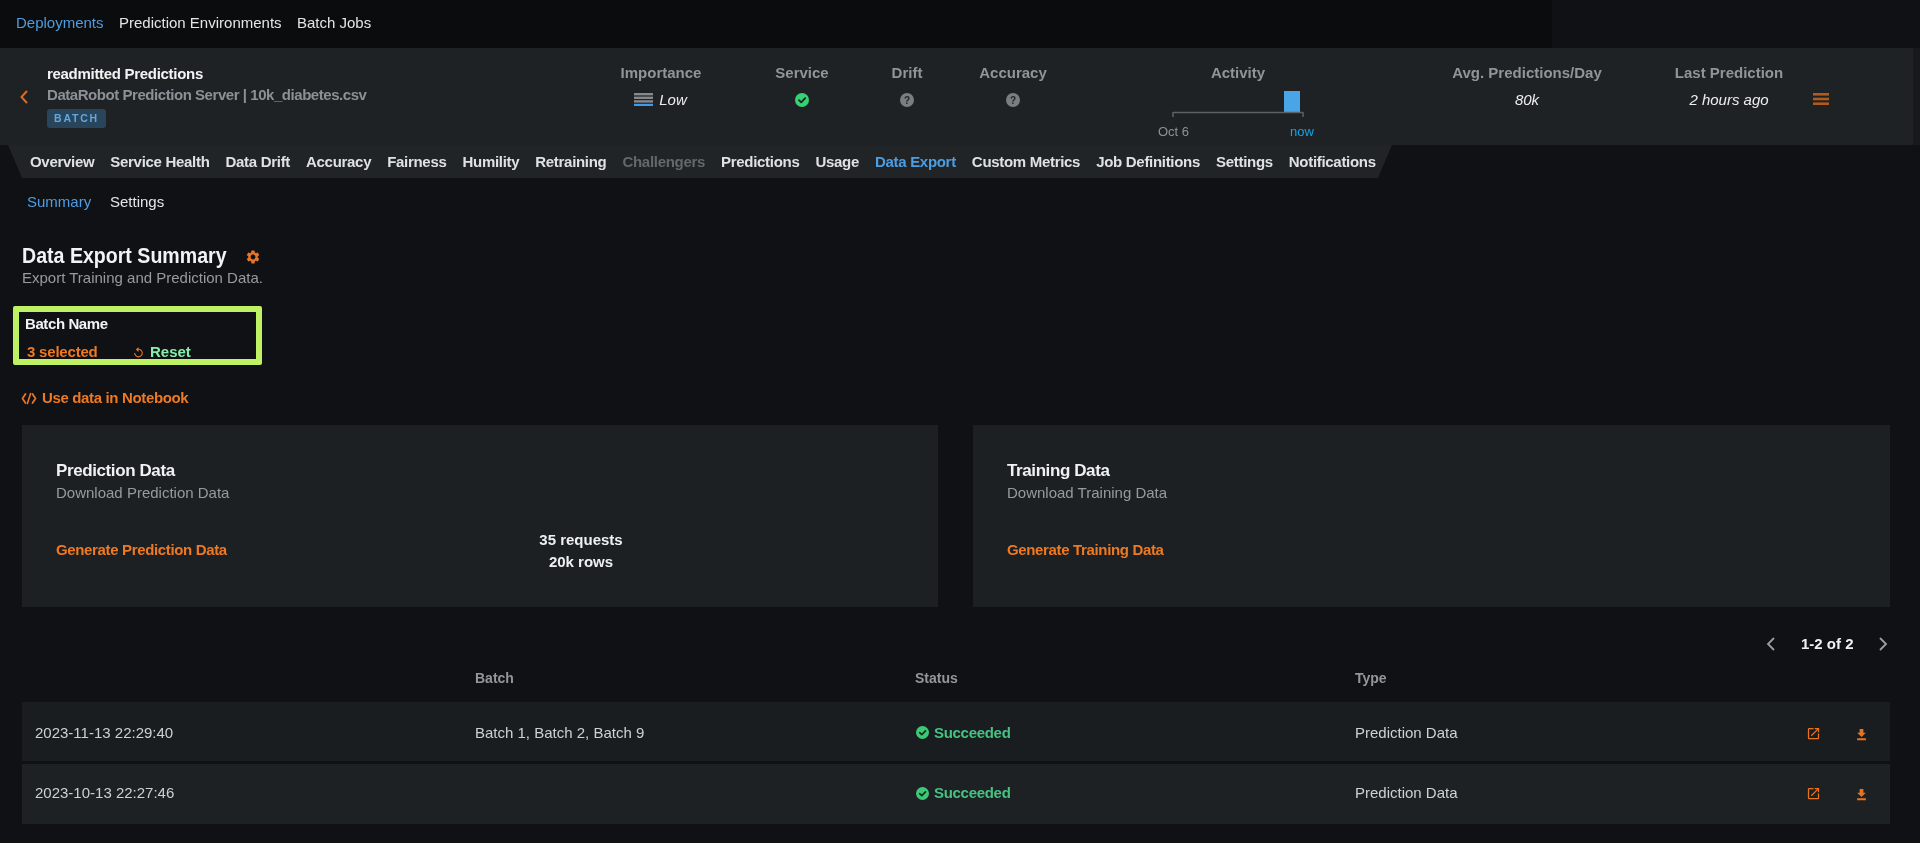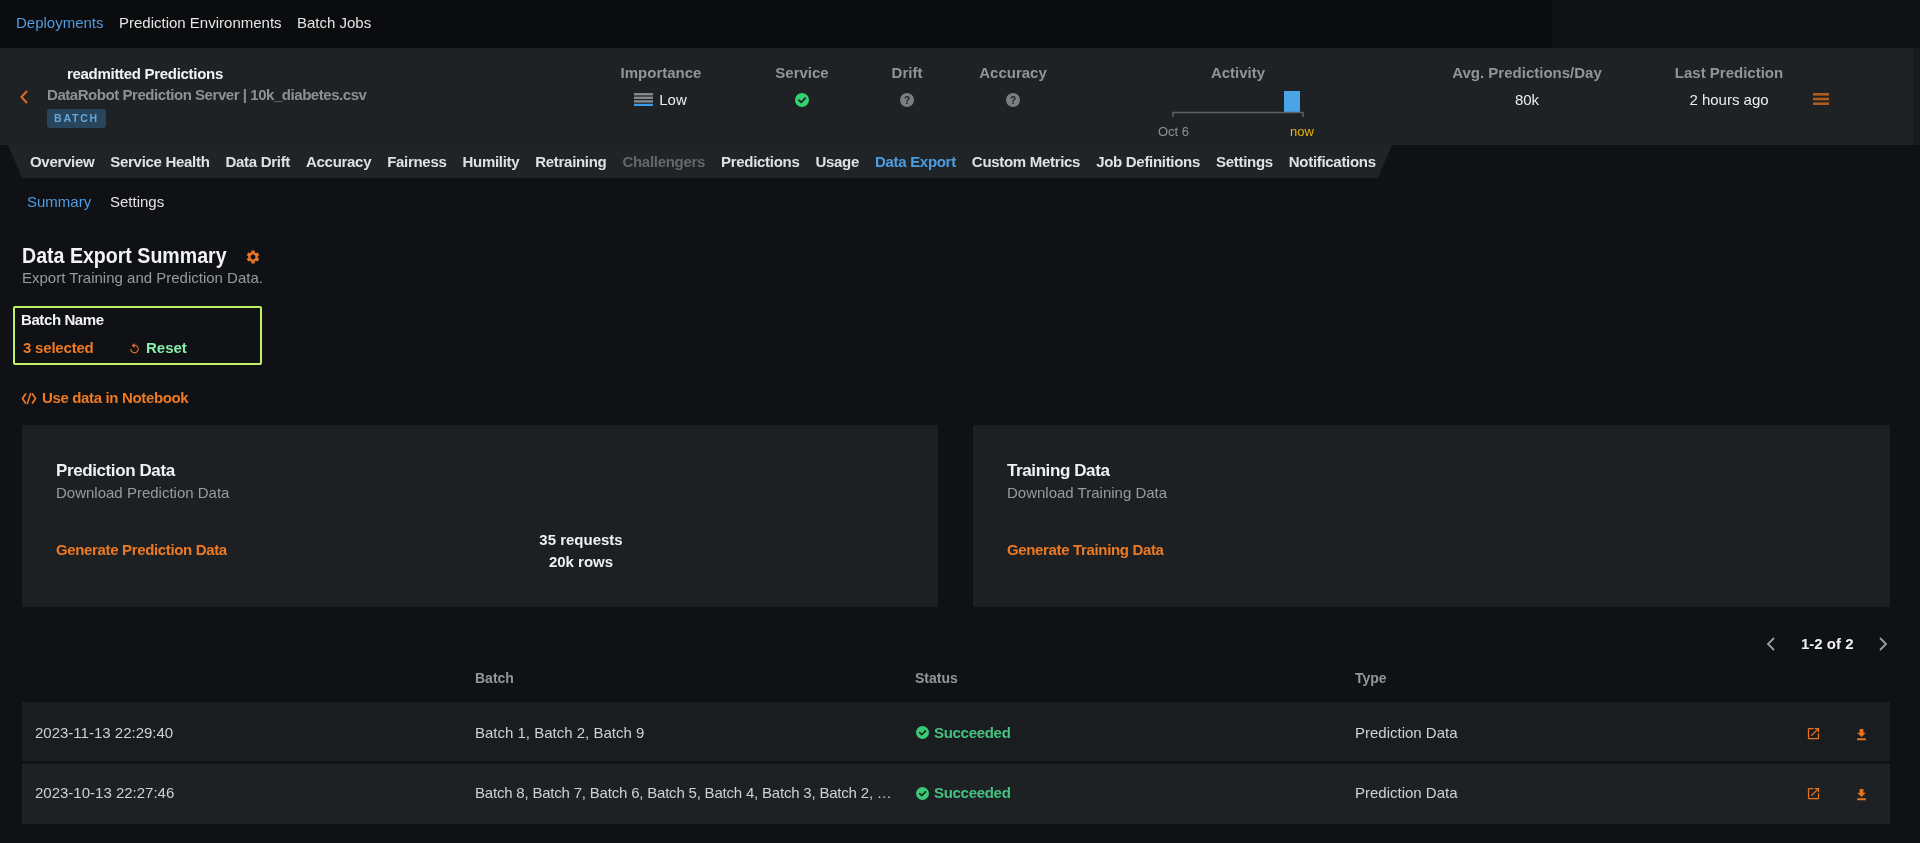--- a/index.html
+++ b/index.html
@@ -4,34 +4,34 @@
 <style>
   * { margin:0; padding:0; box-sizing:border-box; }
   html,body { width:1920px; height:843px; background:#101114; font-family:"Liberation Sans", sans-serif; overflow:hidden; }
   .abs { position:absolute; }
   
   #topnav { position:absolute; top:0; left:0; width:1552px; height:48px; background:#0b0c0e; }
   #topnav .item { position:absolute; top:14px; font-size:15px; color:#e4e5e6; }
   
   #header { position:absolute; top:48px; left:0; width:1920px; height:97px; background:#1e2225; }
   .hlabel { position:absolute; top:16px; font-size:15px; font-weight:bold; color:#8f959a; transform:translateX(-50%); white-space:nowrap; }
-  .hval { position:absolute; top:43px; font-size:15px; color:#eceded; transform:translateX(-50%); white-space:nowrap; }
+  .hval { position:absolute; top:43px; font-size:15px; color:#eceded; transform:translateX(-50%); white-space:nowrap;font-style:italic; }
   
   #tabstrip { position:absolute; top:145px; left:8px; width:1384px; height:33px; background:#202427;
     clip-path:polygon(0 0, 100% 0, calc(100% - 14px) 100%, 14px 100%); }
   #tabs { position:absolute; left:30px; top:145px; height:33px; display:flex; align-items:center; gap:16px; }
   #tabs span { font-size:15px; font-weight:bold; color:#dfe1e2; white-space:nowrap; letter-spacing:-0.3px; }
   #tabs .dim { color:#63686c; }
   #tabs .active { color:#4d9de2; }
   
   .sub { position:absolute; top:193px; font-size:15px; color:#e4e5e6; }
   
   h1 { position:absolute; left:22px; top:243px; font-size:22px; font-weight:bold; color:#f2f3f4; transform:scaleX(0.89); transform-origin:left top; white-space:nowrap; }
   #subtitle { position:absolute; left:22px; top:269px; font-size:15px; color:#969ba0; }
-  #filterbox { position:absolute; left:13px; top:306px; width:249px; height:59px; border:2px solid #bef264; border-radius:2px; }
+  #filterbox { position:absolute; left:13px; top:306px; width:249px; height:59px; border:6px solid #bef264; border-radius:2px; }
   .card { position:absolute; top:425px; width:916px; height:182px; background:#1c2023; }
   .card .t1 { position:absolute; left:34px; top:36px; font-size:17px; font-weight:bold; color:#f0f1f2; letter-spacing:-0.4px; }
   .card .t2 { position:absolute; left:34px; top:59px; font-size:15px; color:#969ba0; }
   .card .lnk { position:absolute; left:34px; top:116px; font-size:15px; font-weight:bold; color:#ed7a22; letter-spacing:-0.35px; }
   
   .th { position:absolute; top:670px; font-size:14px; font-weight:bold; color:#92979c; }
   .row { position:absolute; left:22px; width:1868px; height:59px; background:#1a1d20; }
   .row .cell { position:absolute; top:22px; font-size:15px; color:#ced1d3; white-space:nowrap; }
 </style>
 </head>
@@ -39,21 +39,21 @@
 <div id="topnav">
   <span class="item" style="left:16px;color:#4f9cdf;">Deployments</span>
   <span class="item" style="left:119px;">Prediction Environments</span>
   <span class="item" style="left:297px;">Batch Jobs</span>
 </div>
 
 <div id="header">
   <svg class="abs" style="left:18px;top:41px;" width="11" height="16" viewBox="0 0 11 16">
       <path d="M8.5 2.5 L3.5 8 L8.5 13.5" stroke="#dd6a22" stroke-width="2" fill="none" stroke-linecap="round"></path>
     </svg>
-  <div class="abs" style="left:47px;top:17px;font-size:15px;font-weight:bold;color:#f2f3f3;letter-spacing:-0.3px;margin-left:20px;">readmitted Predictions</div>
+  <div class="abs" style="left:47px;top:17px;font-size:15px;font-weight:bold;color:#f2f3f3;letter-spacing:-0.3px;">readmitted Predictions</div>
   <div class="abs" style="left:47px;top:38px;font-size:15px;font-weight:bold;color:#8b9196;letter-spacing:-0.45px;">DataRobot Prediction Server | 10k_diabetes.csv</div>
   <div class="abs" style="left:47px;top:61px;height:19px;padding:3px 7px;background:#29455c;border-radius:3px;font-size:10.5px;font-weight:bold;letter-spacing:1.8px;color:#62a7de;">BATCH</div>
 
   <span class="hlabel" style="left:661px;">Importance</span>
   <span class="hlabel" style="left:802px;">Service</span>
   <span class="hlabel" style="left:907px;">Drift</span>
   <span class="hlabel" style="left:1013px;">Accuracy</span>
   <span class="hlabel" style="left:1238px;">Activity</span>
   <span class="hlabel" style="left:1527px;">Avg. Predictions/Day</span>
   <span class="hlabel" style="left:1729px;">Last Prediction</span>
@@ -78,21 +78,21 @@
   <svg class="abs" style="left:1006px;top:45px;" width="14" height="14" viewBox="0 0 14 14">
       <circle cx="7" cy="7" r="7" fill="#787e82"></circle>
       <text x="7" y="10.5" font-size="10" font-weight="bold" fill="#1e2225" text-anchor="middle" font-family="Liberation Sans">?</text>
     </svg>
 
   <svg class="abs" style="left:1170px;top:42px;" width="136" height="30" viewBox="0 0 136 30">
     <rect x="114" y="1" width="16" height="21" fill="#49a5e6"></rect>
     <path d="M3 22 L3 27 M3 22.5 L133 22.5 M133 22 L133 27" stroke="#5b6165" stroke-width="1.5" fill="none"></path>
   </svg>
   <span class="abs" style="left:1158px;top:76px;font-size:13px;color:#8d9296;">Oct 6</span>
-  <span class="abs" style="left:1290px;top:76px;font-size:13px;color:#eab308;">now</span>
+  <span class="abs" style="left:1290px;top:76px;font-size:13px;color:#0ea5e9;">now</span>
 
   <span class="hval" style="left:1527px;">80k</span>
   <span class="hval" style="left:1729px;">2 hours ago</span>
 
   <svg class="abs" style="left:1813px;top:45px;" width="16" height="12" viewBox="0 0 16 12">
     <rect x="0" y="0" width="16" height="2.6" fill="#b05a1e"></rect>
     <rect x="0" y="4.7" width="16" height="2.6" fill="#b05a1e"></rect>
     <rect x="0" y="9.4" width="16" height="2.6" fill="#b05a1e"></rect>
   </svg>
 <div class="abs" style="left:1913px;top:0;width:7px;height:97px;background:#17191c;"></div>
@@ -178,21 +178,20 @@
   <span class="cell" style="left:1333px;">Prediction Data</span>
   <svg class="abs" style="left:1784px;top:24px;" width="15" height="15" viewBox="0 0 24 24">
       <path fill="#e8731f" d="M19 19H5V5h7V3H5a2 2 0 0 0-2 2v14a2 2 0 0 0 2 2h14c1.1 0 2-.9 2-2v-7h-2v7zM14 3v2h3.59l-9.83 9.83 1.41 1.41L19 6.41V10h2V3h-7z"></path>
     </svg>
   <svg class="abs" style="left:1832px;top:25px;" width="15" height="15" viewBox="0 0 24 24">
       <path fill="#e8731f" d="M19 9h-4V3H9v6H5l7 7 7-7zM5 18v3h14v-3H5z"></path>
     </svg>
 </div>
 <div class="row" style="top:764px;height:60px;background:#1d2124;">
   <span class="cell" style="left:13px;top:20px;">2023-10-13 22:27:46</span>
-  <span class="cell" style="left:453px;top:20px;"><span style="letter-spacing:-0.2px;">Batch 8, Batch 7, Batch 6, Batch 5, Batch 4, Batch 3, Batch 2, …</span></span>
   <svg class="abs" style="left:894px;top:23px;" width="13" height="13" viewBox="0 0 14 14">
       <circle cx="7" cy="7" r="7" fill="#3cc977"></circle>
       <path d="M4 7.2 L6.2 9.4 L10.2 5.2" stroke="#16281d" stroke-width="1.8" fill="none" stroke-linecap="round" stroke-linejoin="round"></path>
     </svg>
   <span class="cell" style="left:912px;top:20px;font-weight:bold;color:#45c281;letter-spacing:-0.3px;">Succeeded</span>
   <span class="cell" style="left:1333px;top:20px;">Prediction Data</span>
   <svg class="abs" style="left:1784px;top:22px;" width="15" height="15" viewBox="0 0 24 24">
       <path fill="#e8731f" d="M19 19H5V5h7V3H5a2 2 0 0 0-2 2v14a2 2 0 0 0 2 2h14c1.1 0 2-.9 2-2v-7h-2v7zM14 3v2h3.59l-9.83 9.83 1.41 1.41L19 6.41V10h2V3h-7z"></path>
     </svg>
   <svg class="abs" style="left:1832px;top:23px;" width="15" height="15" viewBox="0 0 24 24">

